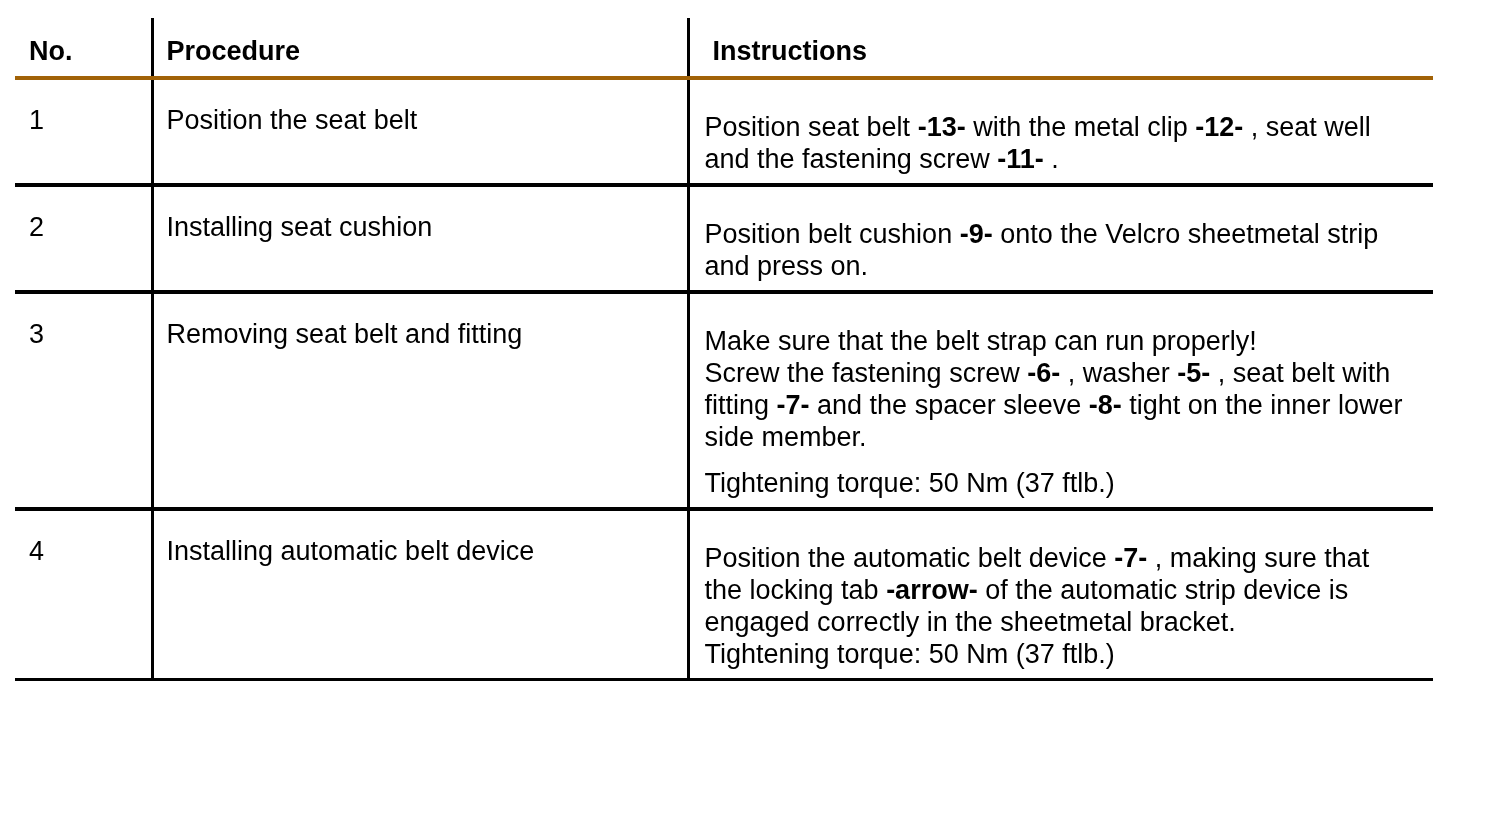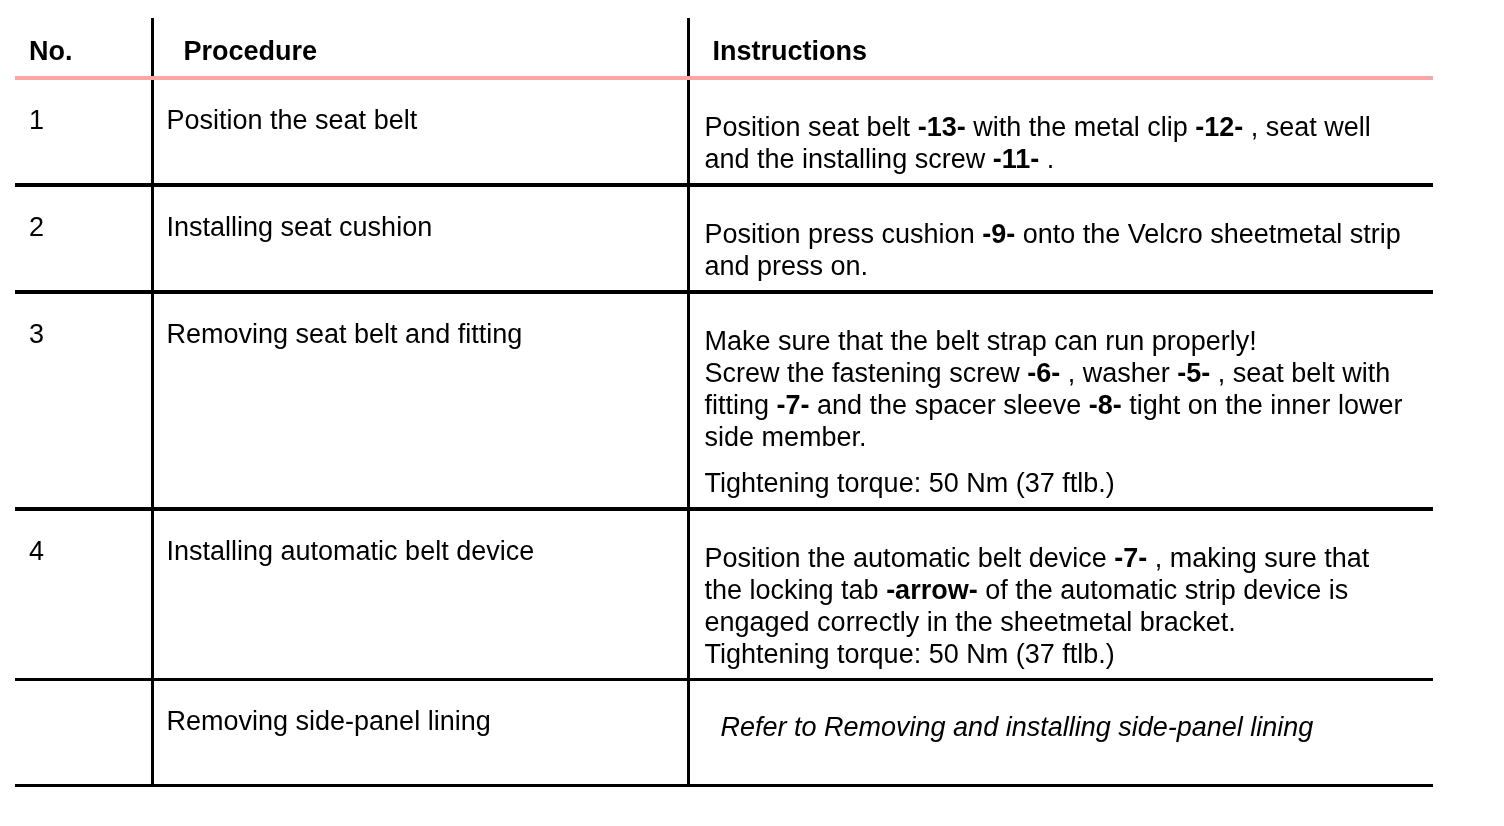--- a/index.html
+++ b/index.html
@@ -36,29 +36,29 @@
     padding: 0;
     box-sizing: border-box;
     overflow: visible;
   }
   
   th:nth-child(2), td:nth-child(2),
   th:nth-child(3), td:nth-child(3) {
     border-left: 3px solid #000;
   }
   
-  thead tr { height: 60px; border-bottom: 4px solid #fca5a5; }
+  thead tr { height: 60px; border-bottom: 4px solid #a16207; }
   th {
     vertical-align: bottom;
     font-weight: bold;
     padding-bottom: 9px;
     white-space: nowrap;
   }
   th:nth-child(1) { padding-left: 14px; }
-  th:nth-child(2) { padding-left: 30px; }
+  th:nth-child(2) { padding-left: 13px; }
   th:nth-child(3) { padding-left: 23px; }
 
   
   tbody tr { border-bottom: 4px solid #000; }
   tbody tr:nth-child(1) { height: 96px; }
   tbody tr:nth-child(2) { height: 94px; }
   tbody tr:nth-child(3) { height: 209px; }
   tbody tr:nth-child(4) { height: 155px; border-bottom-width: 3px; }
   tbody tr:nth-child(5) { height: 106px; border-bottom-width: 3px; }
   tbody tr:nth-child(6) { height: 80px;  border-bottom: none; }
@@ -95,47 +95,40 @@
         <th>No.</th>
         <th>Procedure</th>
         <th>Instructions</th>
       </tr>
     </thead>
     <tbody>
         <tr>
           <td class="no-cell">1</td>
           <td class="procedure-cell">Position the seat belt</td>
           <td class="instructions-cell">
-            <p class="para"><span>Position seat belt </span><span class="b">-13-</span><span> with the metal clip </span><span class="b">-12-</span><span> , seat well</span><br><span>and the installing screw </span><span class="b">-11-</span><span> .</span></p>
+            <p class="para"><span>Position seat belt </span><span class="b">-13-</span><span> with the metal clip </span><span class="b">-12-</span><span> , seat well</span><br><span>and the fastening screw </span><span class="b">-11-</span><span> .</span></p>
           </td>
         </tr>
         <tr>
           <td class="no-cell">2</td>
           <td class="procedure-cell">Installing seat cushion</td>
           <td class="instructions-cell">
-            <p class="para"><span>Position press cushion </span><span class="b">-9-</span><span> onto the Velcro sheetmetal strip</span><br><span>and press on.</span></p>
+            <p class="para"><span>Position belt cushion </span><span class="b">-9-</span><span> onto the Velcro sheetmetal strip</span><br><span>and press on.</span></p>
           </td>
         </tr>
         <tr>
           <td class="no-cell">3</td>
           <td class="procedure-cell">Removing seat belt and fitting</td>
           <td class="instructions-cell">
             <p class="para"><span>Make sure that the belt strap can run properly!</span><br><span>Screw the fastening screw </span><span class="b">-6-</span><span> , washer </span><span class="b">-5-</span><span> , seat belt with</span><br><span>fitting </span><span class="b">-7-</span><span> and the spacer sleeve </span><span class="b">-8-</span><span> tight on the inner lower</span><br><span>side member.</span></p>
             <p class="para gap-before"><span>Tightening torque: 50 Nm (37 ftlb.)</span></p>
           </td>
         </tr>
         <tr>
           <td class="no-cell">4</td>
           <td class="procedure-cell">Installing automatic belt device</td>
           <td class="instructions-cell">
             <p class="para"><span>Position the automatic belt device </span><span class="b">-7-</span><span> , making sure that</span><br><span>the locking tab </span><span class="b">-arrow-</span><span> of the automatic strip device is</span><br><span>engaged correctly in the sheetmetal bracket.</span><br><span>Tightening torque: 50 Nm (37 ftlb.)</span></p>
           </td>
         </tr>
-        <tr>
-          <td class="no-cell"></td>
-          <td class="procedure-cell">Removing side-panel lining</td>
-          <td class="instructions-cell">
-            <p class="para italic-ref"><span>Refer to Removing and installing side-panel lining</span></p>
-          </td>
-        </tr>
       </tbody>
   </table>
 </div>
 
 </body></html>

